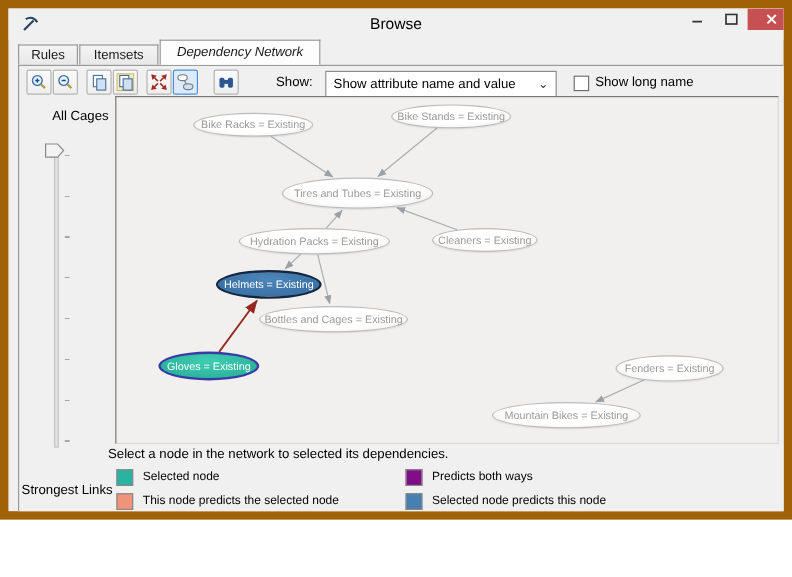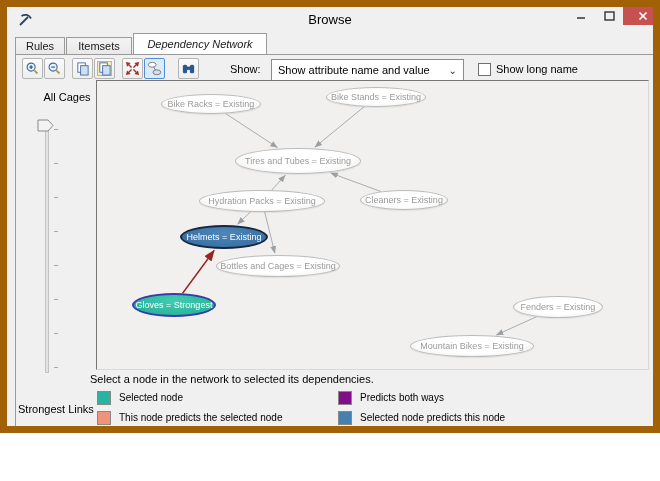--- a/index.html
+++ b/index.html
@@ -209,21 +209,21 @@
           <line x1="439.6480124882812" y1="235.68287805763993" x2="399.4106157941999" y2="253.93006958170005" class="edge" marker-end="url(#arrow-gray)"></line>
           <line x1="85.63503193655824" y1="212.2563565662808" x2="117.16392749448254" y2="169.37705860750373" class="edge-highlight" marker-end="url(#arrow-red)"></line>
         </svg>
     <div class="node normal" style="left: 64px; top: 13px; width: 100px; height: 20px;">Bike Racks = Existing</div>
         <div class="node normal" style="left: 229px; top: 6px; width: 100px; height: 20px;">Bike Stands = Existing</div>
         <div class="node normal" style="left: 138px; top: 67px; width: 126px; height: 26px;">Tires and Tubes = Existing</div>
         <div class="node normal" style="left: 102px; top: 109px; width: 126px; height: 22px;">Hydration Packs = Existing</div>
         <div class="node normal" style="left: 263px; top: 109px; width: 88px; height: 20px;">Cleaners = Existing</div>
         <div class="node predicted-by-selected" style="left: 83px; top: 144px; width: 88px; height: 24px;">Helmets = Existing</div>
         <div class="node normal" style="left: 119px; top: 174px; width: 124px; height: 22px;">Bottles and Cages = Existing</div>
-        <div class="node selected" style="left: 35px; top: 212px; width: 84px; height: 24px;">Gloves = Strongest</div>
+        <div class="node selected" style="left: 35px; top: 212px; width: 84px; height: 24px;">Gloves = Existing</div>
         <div class="node normal" style="left: 416px; top: 215px; width: 90px; height: 22px;">Fenders = Existing</div>
         <div class="node normal" style="left: 313px; top: 254px; width: 124px; height: 22px;">Mountain Bikes = Existing</div>
       </div>
 
     <div class="hint">Select a node in the network to selected its dependencies.</div>
     <div class="legend-swatch" style="left: 81px; top: 336px; background: rgb(43, 179, 162);"></div>
     <div class="legend-label" style="left:103px; top:337px;">Selected node</div>
     <div class="legend-swatch" style="left: 81px; top: 356px; background: rgb(240, 147, 123);"></div>
     <div class="legend-label" style="left:103px; top:357px;">This node predicts the selected node</div>
     <div class="legend-swatch" style="left: 322px; top: 336px; background: rgb(130, 13, 137);"></div>

